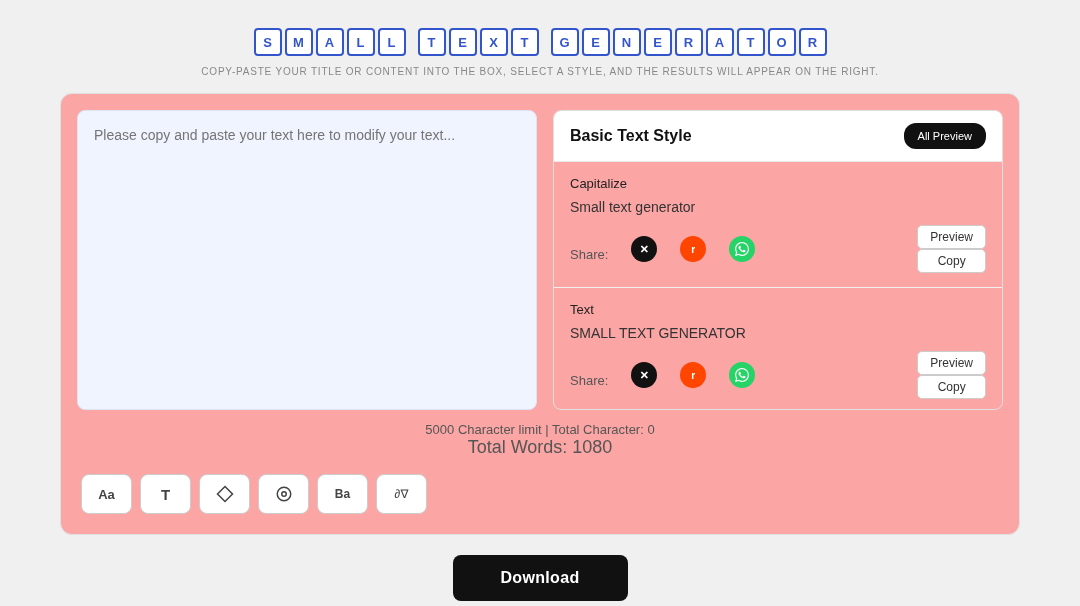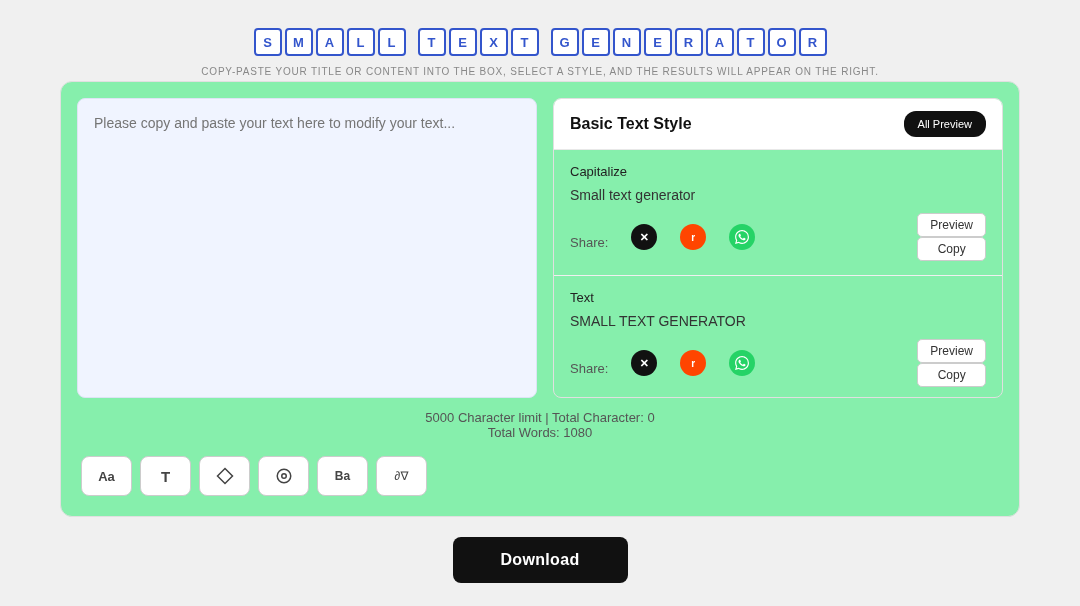--- a/index.html
+++ b/index.html
@@ -41,25 +41,25 @@
     .tile-space { width: 6px; }
     .subtitle {
       font-size: 10px;
       color: #888;
       letter-spacing: 0.08em;
       text-transform: uppercase;
     }
 
     
     .main-card {
-      background: #86efac;
+      background: #fca5a5;
       border-radius: 12px;
       border: 1px solid #e0e0e0;
       width: 960px;
-      margin-top: 4px;
+      margin-top: 16px;
       padding: 16px;
       display: flex;
       flex-direction: column;
       gap: 12px;
     }
 
     .top-section {
       display: flex;
       gap: 16px;
       height: 300px;
@@ -189,21 +189,21 @@
       justify-content: space-between;
       align-items: center;
       padding: 0 4px;
       flex-direction: column;
     }
     .char-info {
       font-size: 13px;
       color: #555;
     }
     .word-info {
-      font-size: 13px;
+      font-size: 18px;
       color: #555;
     }
 
     
     .tool-icons-row {
       display: flex;
       gap: 8px;
       padding: 4px;
     }
     .tool-icon-btn {

